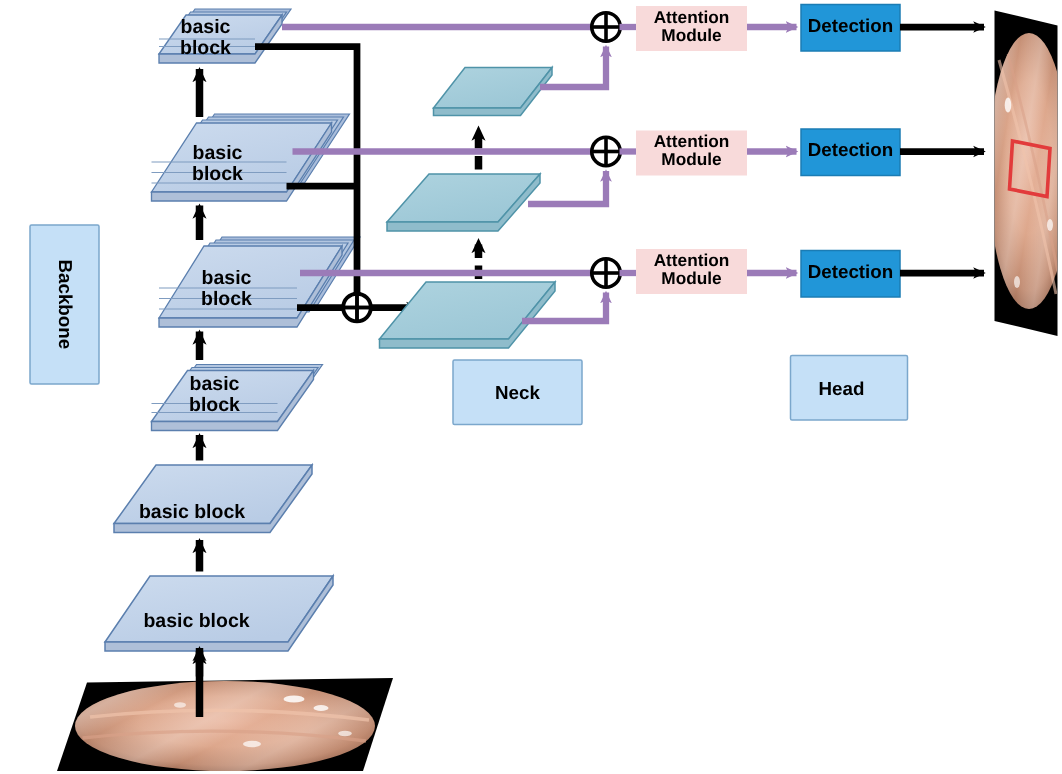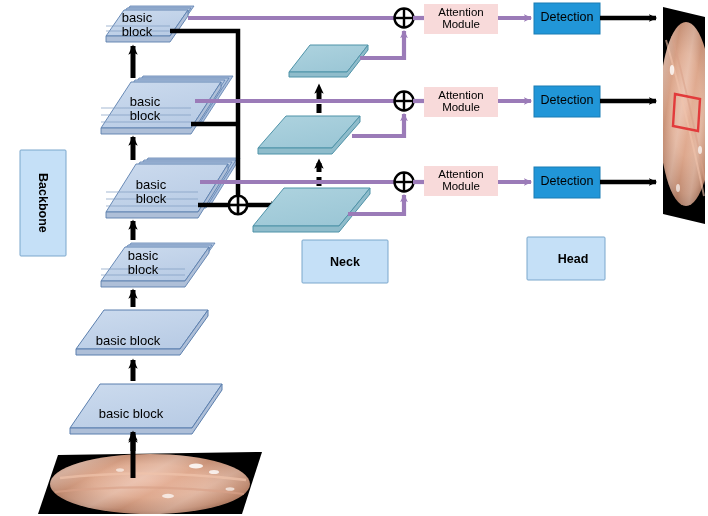--- a/index.html
+++ b/index.html
@@ -21,21 +21,21 @@
   #svg-layer {
     position: absolute;
     left: 0;
     top: 0;
     width: 708px;
     height: 516px;
   }
   .node-label {
     position: absolute;
     font-family: "Liberation Sans", sans-serif;
-    font-weight: normal;
+    font-weight: bold;
     color: #000000;
     text-align: center;
     line-height: 1.08;
     white-space: pre-line;
     pointer-events: none;
     z-index: 6;
   }
   .grp-label {
     position: absolute;
     font-family: "Liberation Sans", sans-serif;
@@ -288,21 +288,21 @@
 
     <g stroke="#000000" stroke-width="5" fill="none" marker-end="url(#ah-black-up)">
       <line x1="133" y1="478" x2="133" y2="434"></line>
     </g>
   </svg>
 
   <div class="grp-label rot-label" style="left:20px; top:150px; width:46px; height:106px; font-size:12.5px;">Backbone</div>
 
   <div class="grp-label" style="left:302px; top:240px; width:86px; height:43px; font-size:12.5px;border-radius:19px;">Neck</div>
 
-  <div class="grp-label" style="left:527px; top:237px; width:92px; height:43px; font-size:12.5px;">Head</div>
+  <div class="grp-label" style="left:515px; top:237px; width:92px; height:43px; font-size:12.5px;">Head</div>
 
   <div class="node-label" style="left:76px; top:407px; width:110px; font-size:13px;">basic block</div>
 
   <div class="node-label" style="left:73px; top:334px; width:110px; font-size:13px;">basic block</div>
 
   <div class="node-label" style="left:100px; top:249px; width:86px; font-size:13px;">basic
 block</div>
 
   <div class="node-label" style="left:105px; top:178px; width:92px; font-size:13px;">basic
 block</div>

